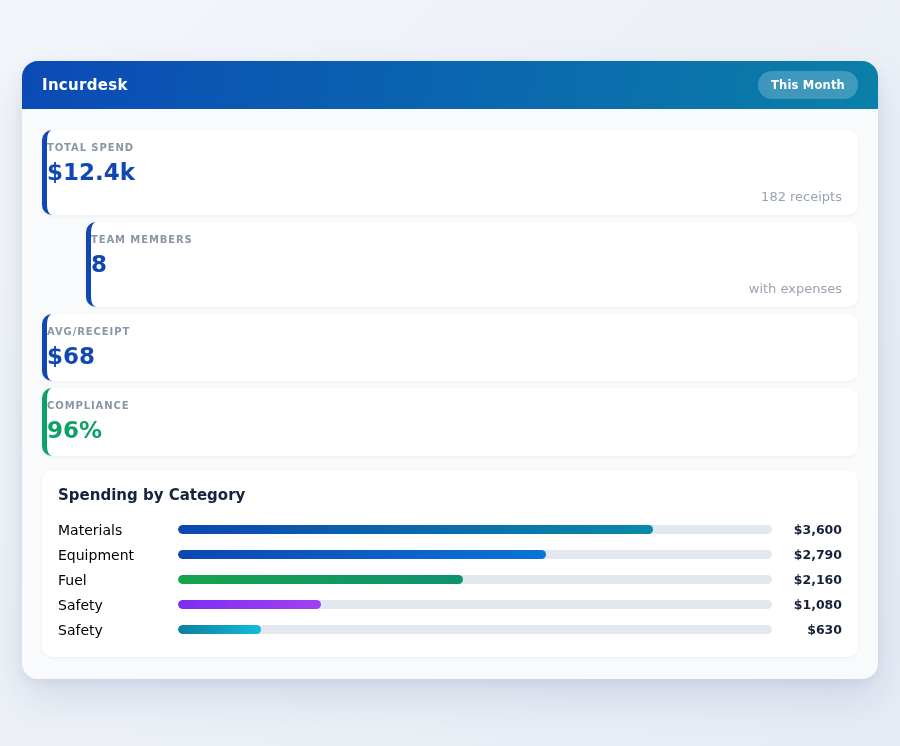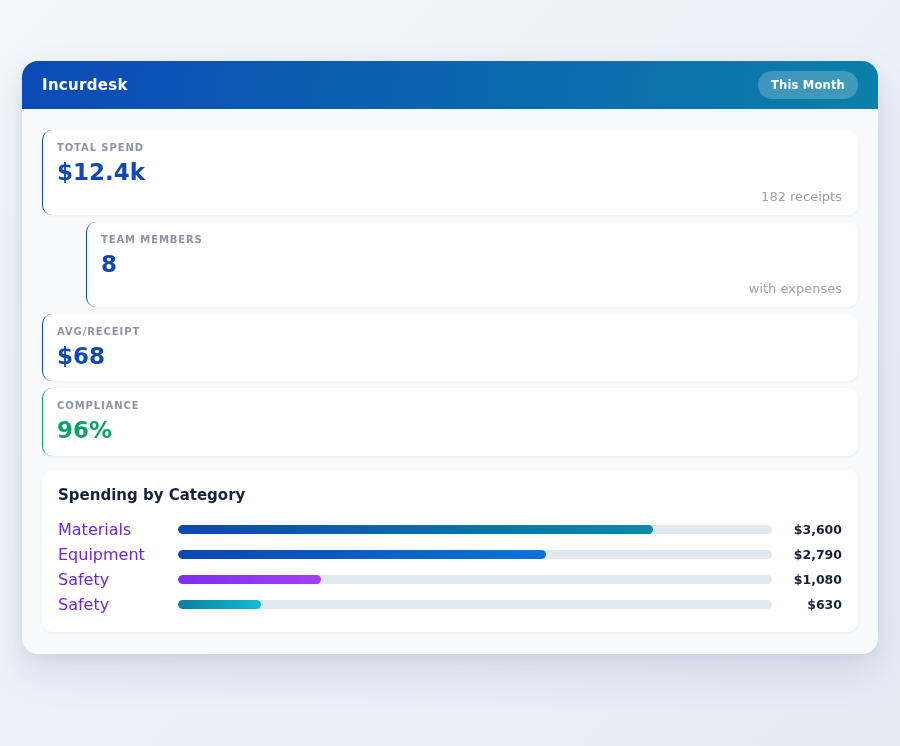--- a/index.html
+++ b/index.html
@@ -42,22 +42,22 @@
     letter-spacing: 0.2px;
   }
   .content {
     background: #f8fafc;
     border-radius: 0 0 16px 16px;
     padding: 21px 20px 22px 20px;
   }
   .stat-card {
     background: #ffffff;
     border-radius: 10px;
-    border-left: 1px solid #eab308;
-    padding: 12px 16px 11px 14px;
+    border-left: 5px solid #eab308;
+    padding: 12px 16px 11px 0;
     margin-bottom: 7px;
     box-shadow: 0 1px 3px rgba(40, 60, 100, 0.06);
   }
   .stat-label {
     font-size: 10px;
     font-weight: 700;
     letter-spacing: 0.09em;
     color: #8b95a8;
     text-transform: uppercase;
   }
@@ -88,22 +88,22 @@
     margin-bottom: 13px;
   }
   .bar-row {
     display: flex;
     align-items: center;
     height: 25px;
   }
   .bar-label {
     width: 120px;
     flex: 0 0 120px;
-    font-size: 16px;
-    color: #6d28d9;
+    font-size: 14px;
+    color: #000000;
   }
   .bar-track {
     flex: 1 1 auto;
     height: 9px;
     border-radius: 5px;
     background: #e2e8f0;
     overflow: hidden;
   }
   .bar-fill {
     height: 100%;
@@ -164,20 +164,27 @@
       </div>
 
       <div class="bar-row">
         <div class="bar-label">Equipment</div>
         <div class="bar-track" style="background: rgb(226, 232, 240);">
             <div class="bar-fill" style="width: 62%; background: linear-gradient(90deg, rgb(13, 71, 176), rgb(11, 116, 214));"></div>
           </div>
         <div class="bar-value">$2,790</div>
       </div>
 
+      <div class="bar-row">
+        <div class="bar-label">Fuel</div>
+        <div class="bar-track" style="background: rgb(226, 232, 240);">
+            <div class="bar-fill" style="width: 48%; background: linear-gradient(90deg, rgb(22, 163, 74), rgb(13, 146, 114));"></div>
+          </div>
+        <div class="bar-value">$2,160</div>
+      </div>
 
       <div class="bar-row">
         <div class="bar-label">Safety</div>
         <div class="bar-track" style="background: rgb(226, 232, 240);">
             <div class="bar-fill" style="width: 24%; background: linear-gradient(90deg, rgb(125, 46, 242), rgb(163, 63, 242));"></div>
           </div>
         <div class="bar-value">$1,080</div>
       </div>
 
       <div class="bar-row">

